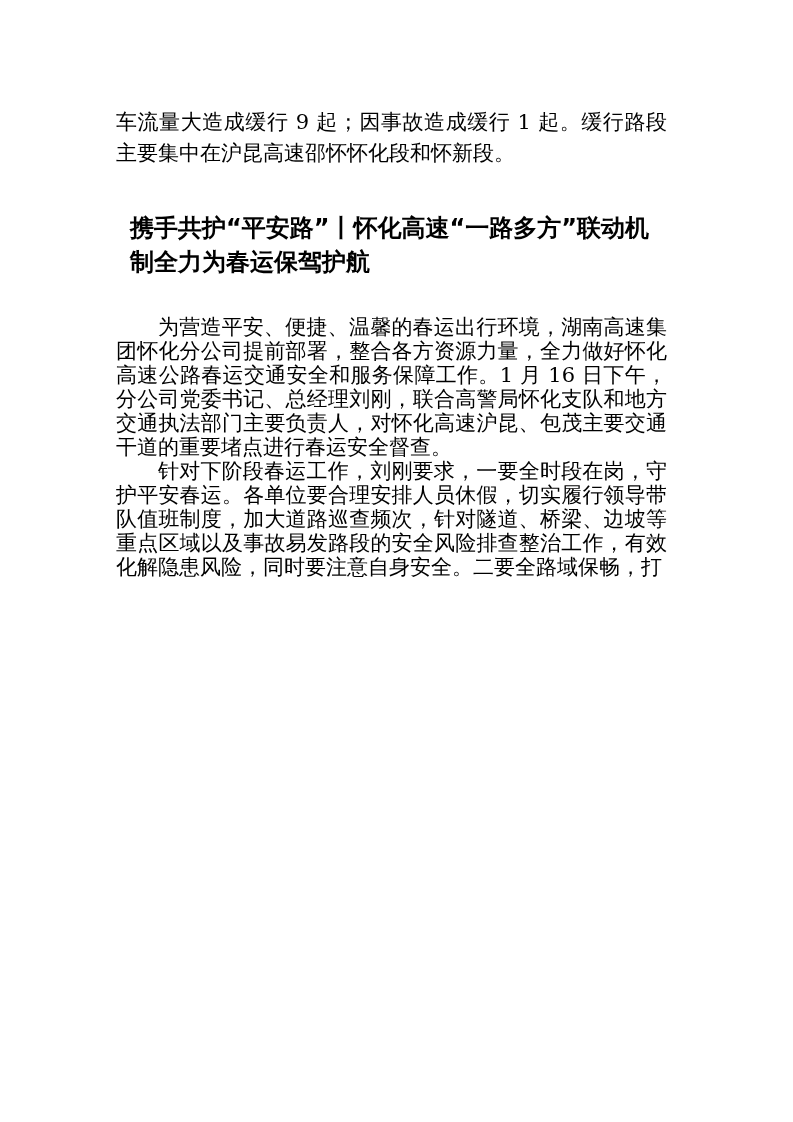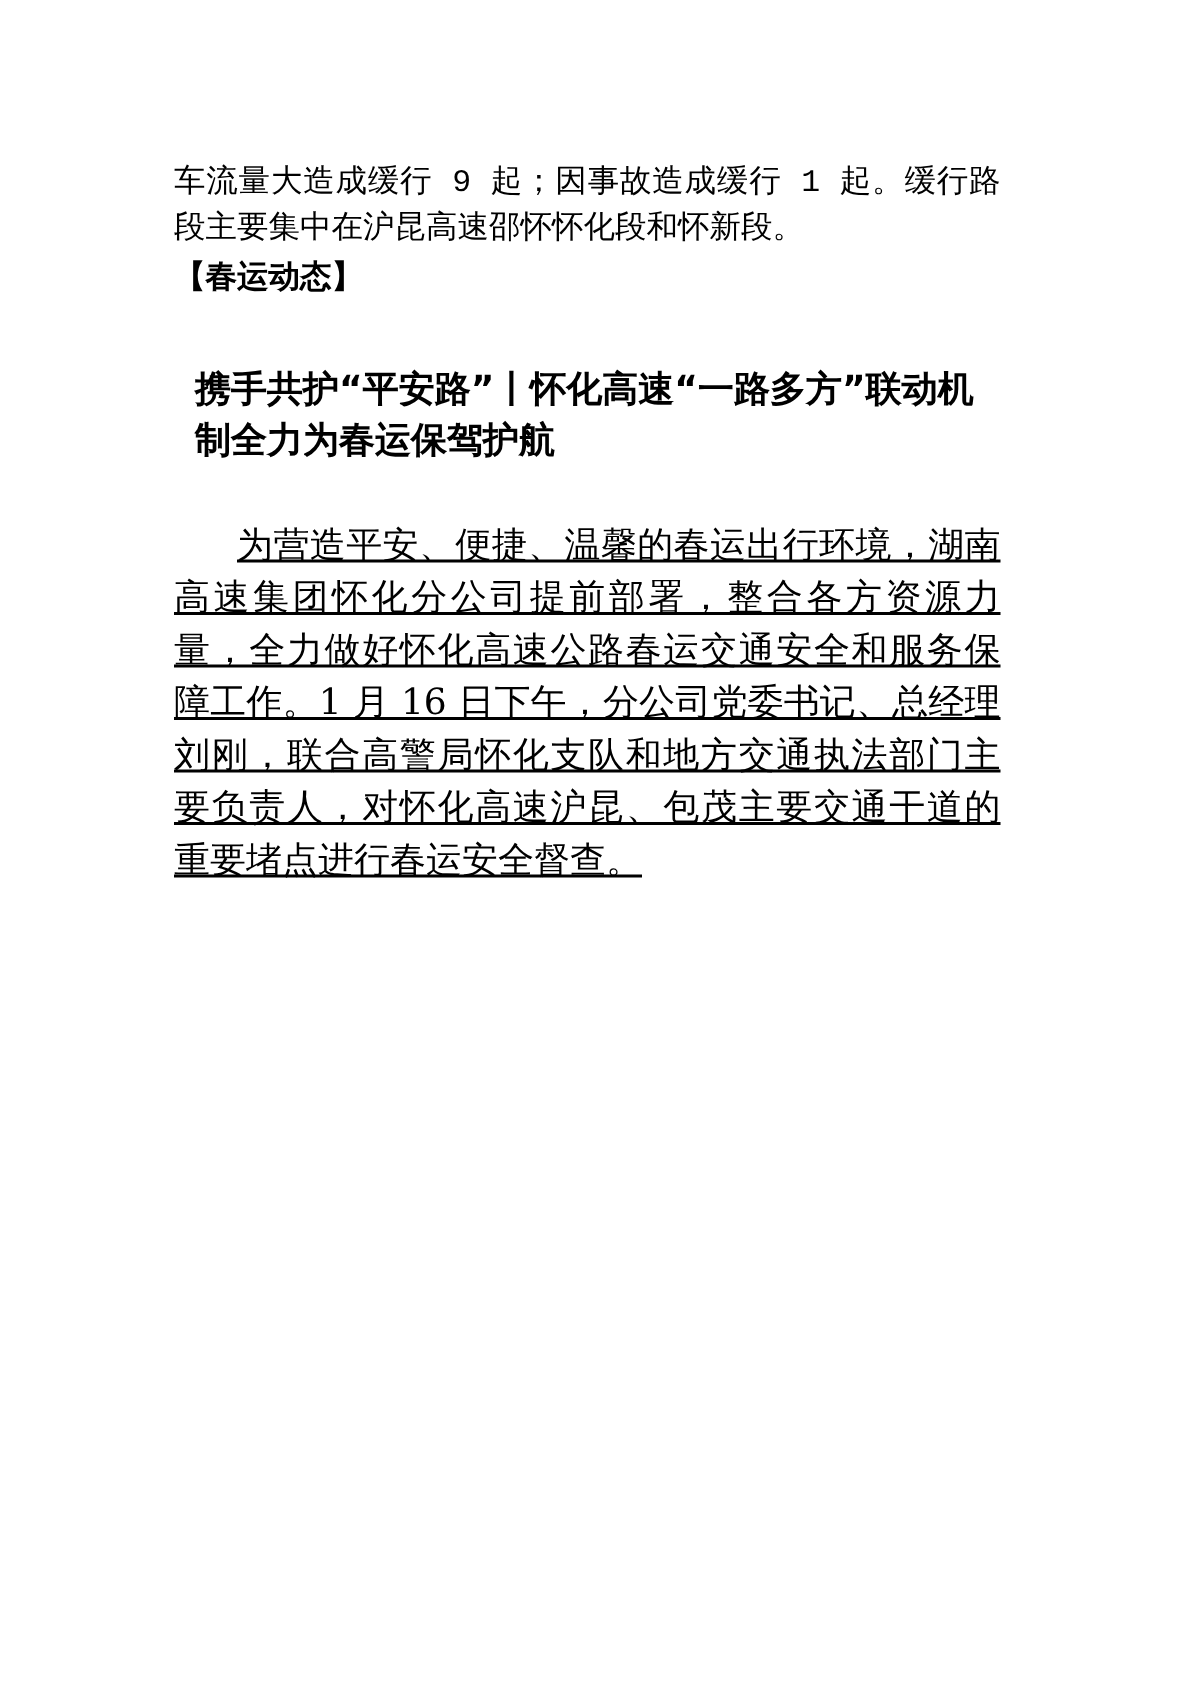--- a/index.html
+++ b/index.html
@@ -22,21 +22,20 @@
     top: 107px;
     width: 551px;
   }
   
   .carryover {
     margin: 0;
     font-size: 21px;
     line-height: 31px;
     text-align: justify;
     text-justify: inter-ideograph;
-    font-family: Liberation Mono, monospace;
   }
   
   .section-marker {
     margin: 0;
     font-size: 21px;
     line-height: 31px;
     font-weight: bold;
     font-family: "DejaVu Sans", "Liberation Sans", sans-serif;
   }
   
@@ -47,38 +46,37 @@
     line-height: 34px;
     font-weight: bold;
     text-align: left;
     font-family: "DejaVu Sans", "Liberation Sans", sans-serif;
   }
   .article-body {
     margin-top: 36px;
   }
   .article-paragraph {
     margin: 0;
-    font-size: 24px;
-    line-height: 35px;
+    font-size: 21px;
+    line-height: 24px;
     text-align: justify;
     text-justify: inter-ideograph;
     text-indent: 42px; 
-    text-decoration: underline;
   }
 </style>
 </head>
 <body>
 
 <div class="page">
   <div class="content">
 
     <p class="carryover">车流量大造成缓行 9 起；因事故造成缓行 1 起。缓行路段主要集中在沪昆高速邵怀怀化段和怀新段。</p>
 
-    <p class="section-marker">【春运动态】</p>
 
     <h1 class="article-title">携手共护“平安路”丨怀化高速“一路多方”联动机制全力为春运保驾护航</h1>
 
     <div class="article-body">
       <p class="article-paragraph">为营造平安、便捷、温馨的春运出行环境，湖南高速集团怀化分公司提前部署，整合各方资源力量，全力做好怀化高速公路春运交通安全和服务保障工作。1 月 16 日下午，分公司党委书记、总经理刘刚，联合高警局怀化支队和地方交通执法部门主要负责人，对怀化高速沪昆、包茂主要交通干道的重要堵点进行春运安全督查。</p>
+      <p class="article-paragraph">针对下阶段春运工作，刘刚要求，一要全时段在岗，守护平安春运。各单位要合理安排人员休假，切实履行领导带队值班制度，加大道路巡查频次，针对隧道、桥梁、边坡等重点区域以及事故易发路段的安全风险排查整治工作，有效化解隐患风险，同时要注意自身安全。二要全路域保畅，打</p>
     </div>
 
   </div>
 </div>
 
 </body></html>

